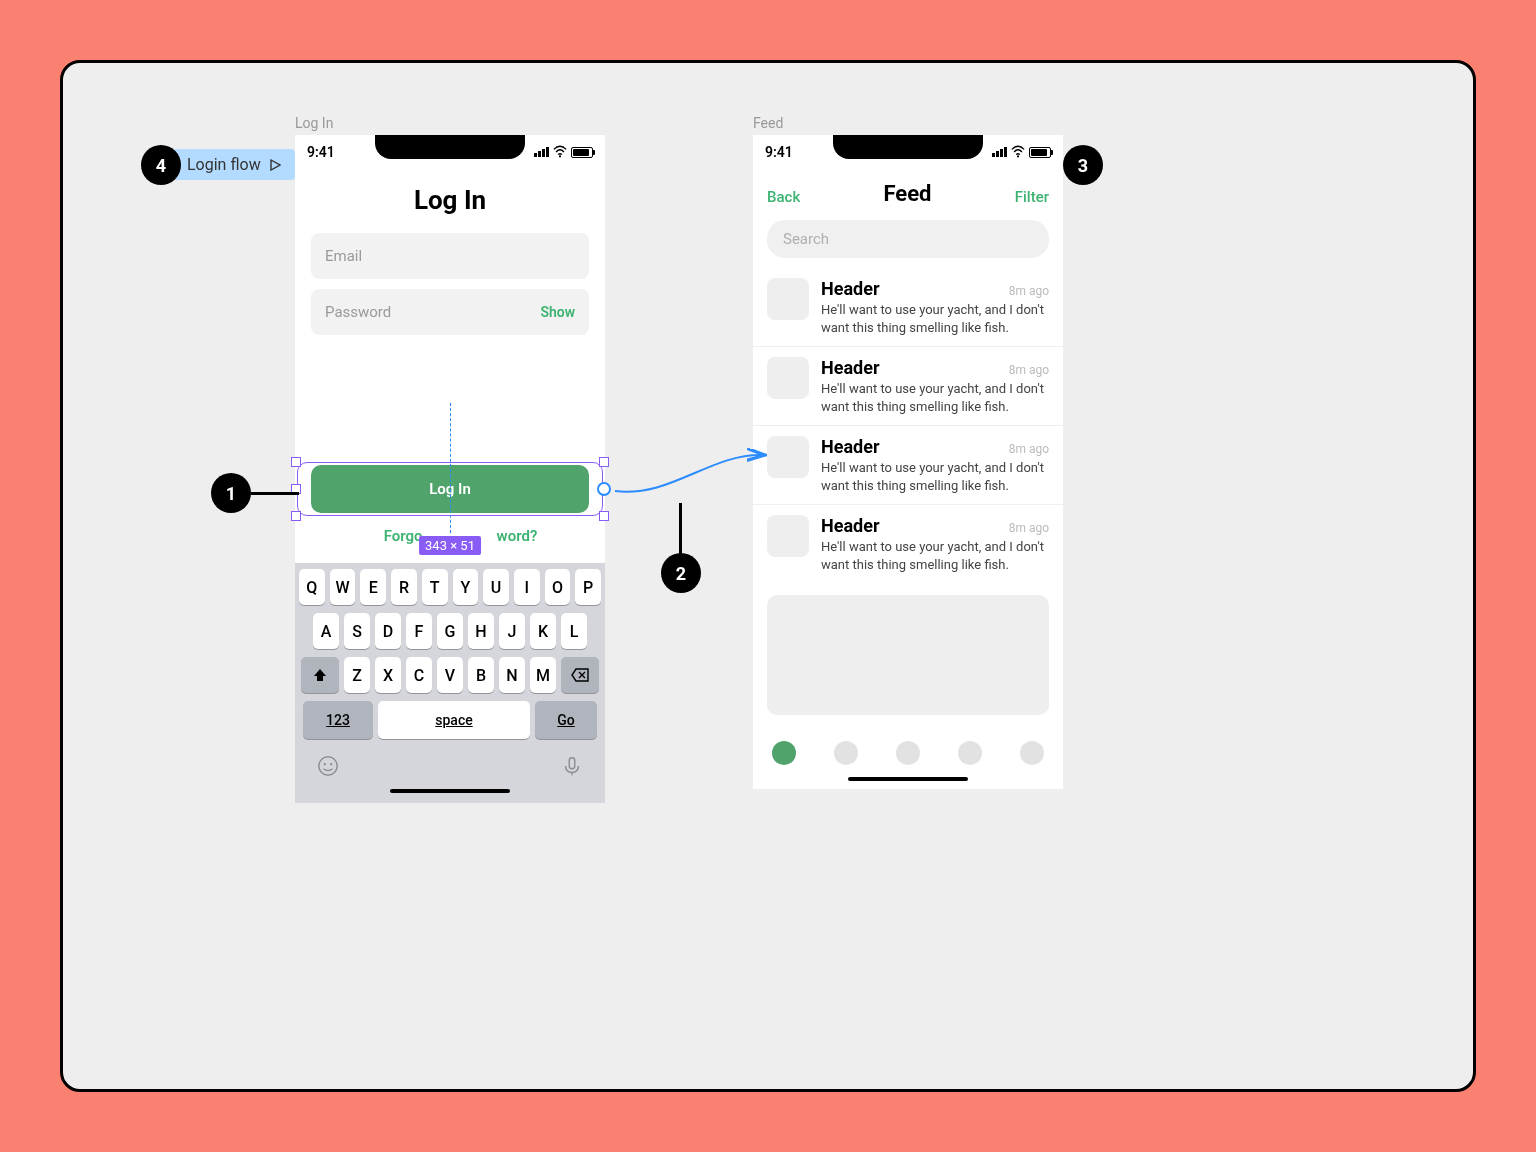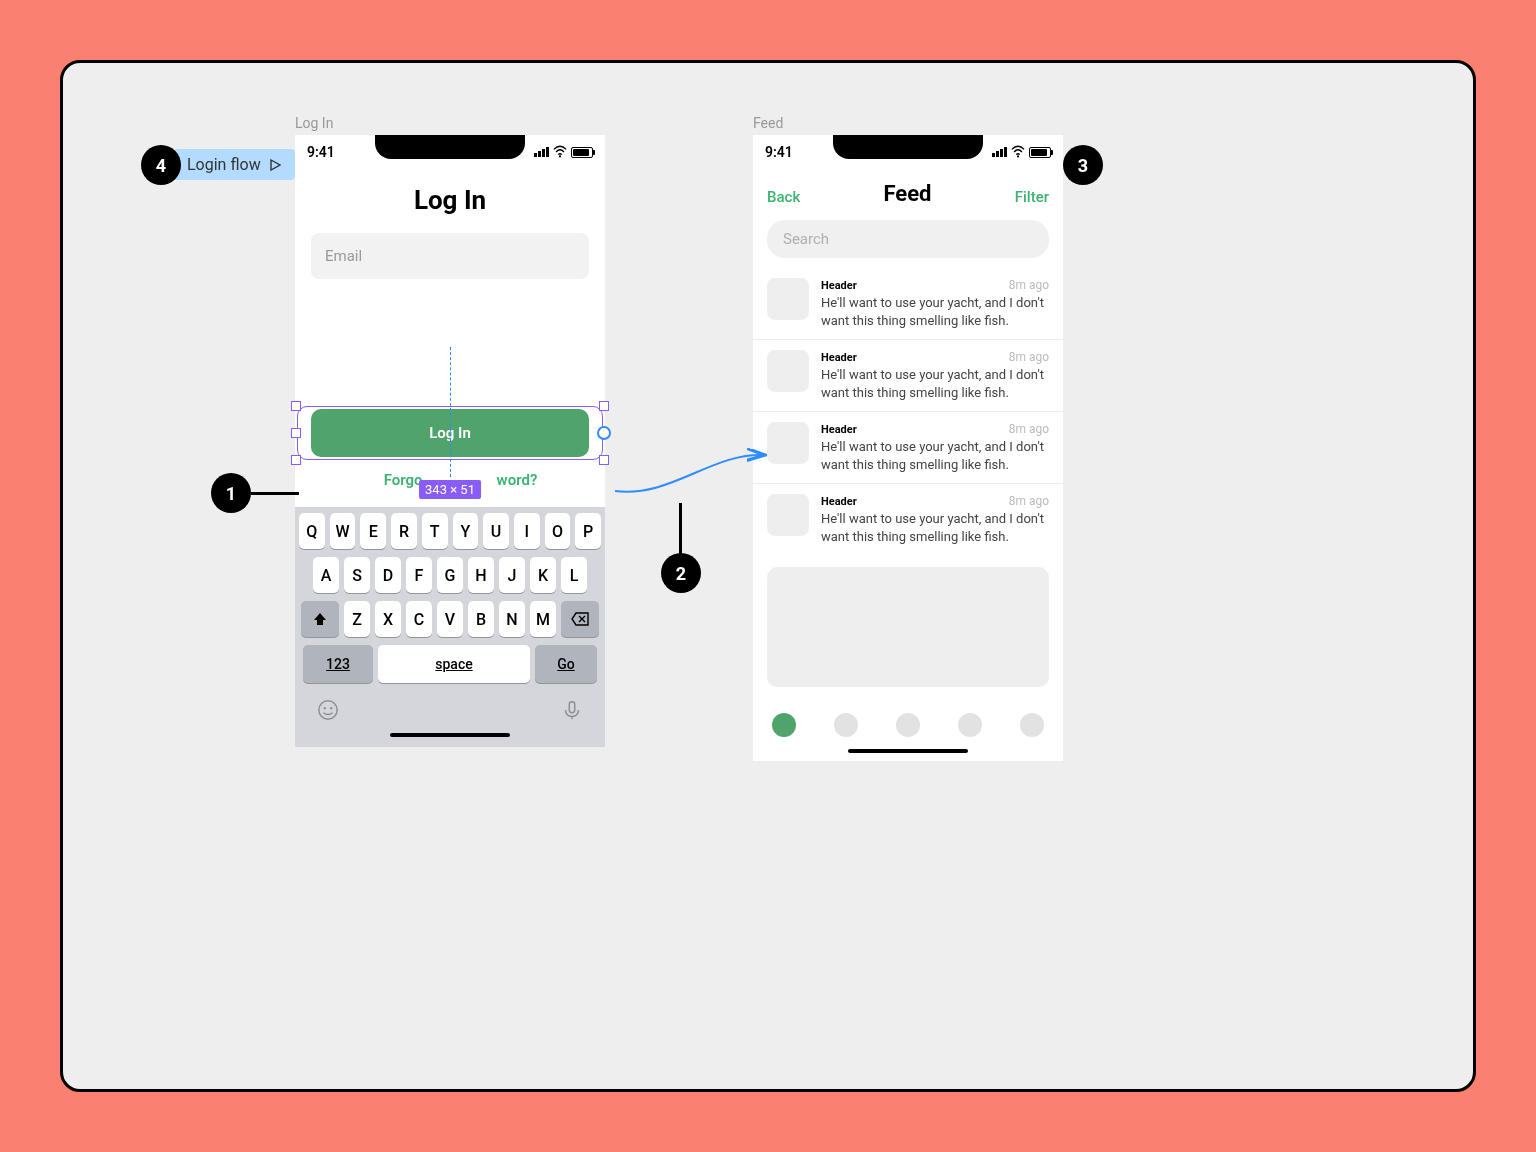--- a/index.html
+++ b/index.html
@@ -158,21 +158,21 @@
   .nav-title { font-weight:700; font-size:22px; }
   .search-bar {
     margin:8px 14px 10px; background:#f0f0f0; border-radius:18px;
     padding:10px 16px; color:#b0b0b0; font-size:15px;
   }
   .feed-item { display:flex; gap:12px; padding:10px 14px; border-bottom:1px solid #eee; }
   .feed-item:last-of-type { border-bottom:none; }
   .thumb { width:42px; height:42px; background:#eee; border-radius:8px; flex-shrink:0; }
   .feed-body { flex:1; }
   .feed-head { display:flex; justify-content:space-between; align-items:baseline; }
-  .feed-h { font-weight:700; font-size:11px; }
+  .feed-h { font-weight:700; font-size:18px; }
   .feed-time { color:#bbb; font-size:12px; }
   .feed-txt { font-size:13px; color:#444; margin-top:2px; line-height:1.35; }
   .big-card { margin:12px 14px; height:120px; background:#eee; border-radius:10px; }
   .tabbar { display:flex; justify-content:space-around; padding:14px 0 6px; }
   .tdot { width:24px; height:24px; border-radius:50%; background:#e2e2e2; }
   .tdot.active { background:#4fa36b; }
   .home-ind2 { width:120px; height:4px; background:#000; border-radius:4px; margin:6px auto 8px; }
 
   
   .conn-line {
@@ -240,20 +240,24 @@
             <circle cx="8" cy="13" r="1.2" fill="#000"></circle>
           </svg>
         <div class="batt"></div>
       </div>
     </div>
 
     <div class="login-title">Log In</div>
 
     <div class="field">
       <span>Email</span>
+    </div>
+    <div class="field">
+      <span>Password</span>
+      <span class="show">Show</span>
     </div>
 
     <div class="login-btn-wrap">
       <div class="login-btn">
         <span>Log In</span>
       </div>
       <div class="sel-outline"></div>
       <div class="handle h-tl"></div>
       <div class="handle h-tr"></div>
       <div class="handle h-bl"></div>

